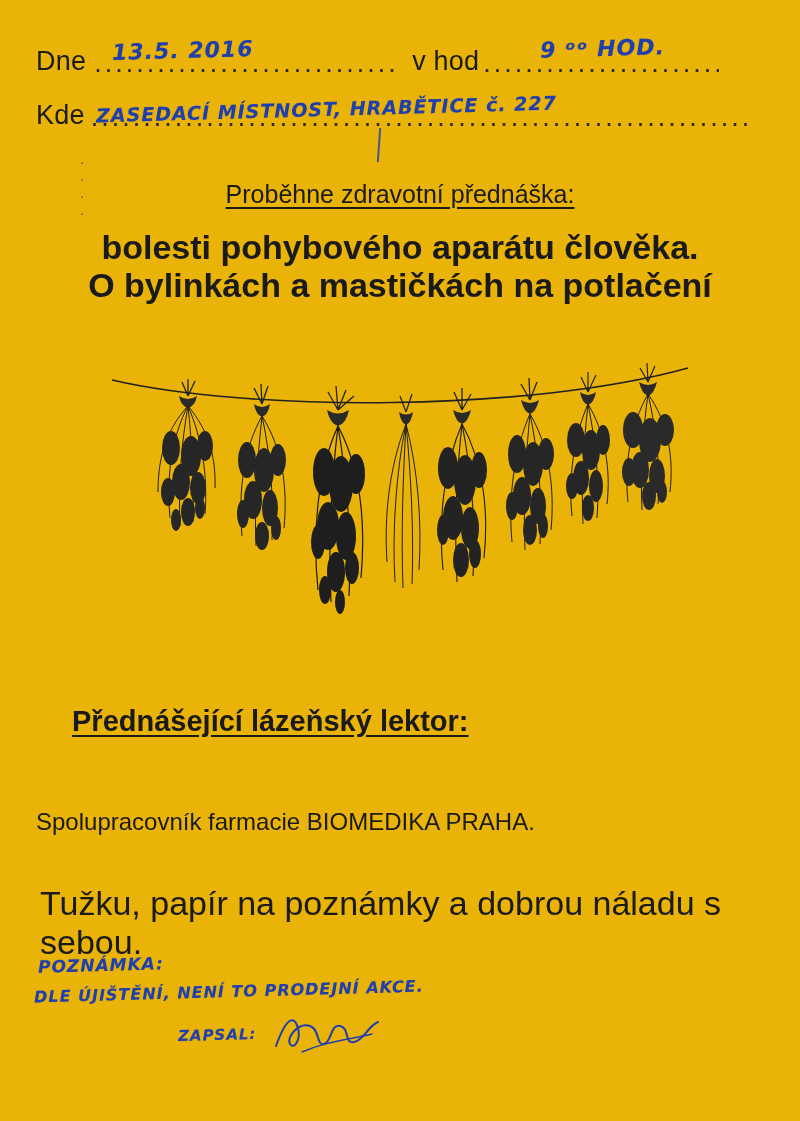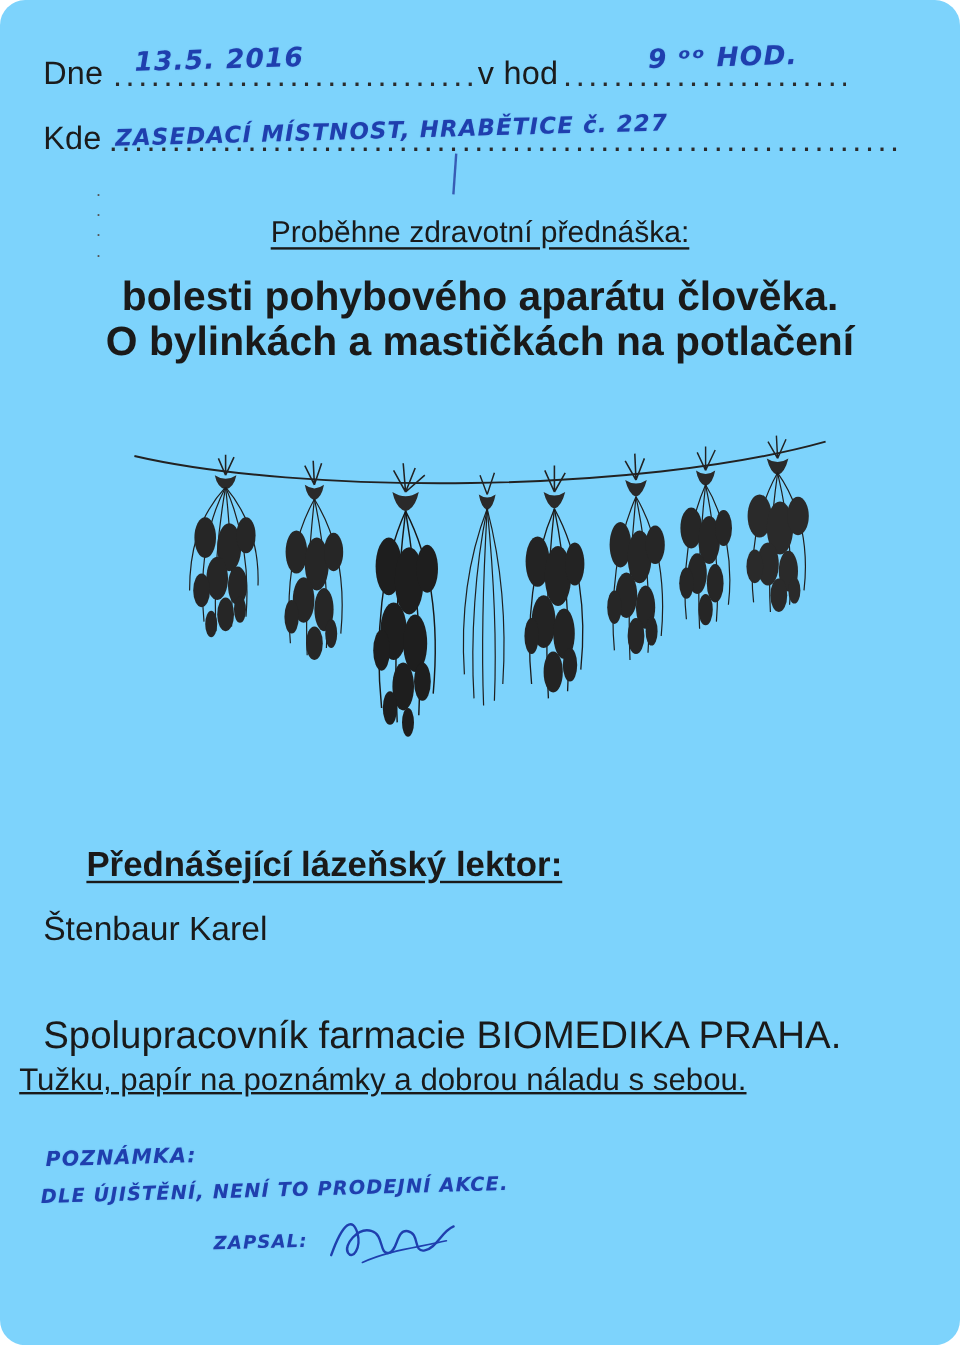--- a/index.html
+++ b/index.html
@@ -11,22 +11,21 @@
     width: 800px;
     height: 1121px;
     position: relative;
     font-family: "Liberation Sans", sans-serif;
     color: #1a1a1a;
     overflow: hidden;
   }
   .page {
     position: absolute;
     inset: 0;
-    background: #7dd3fc;
-    border-radius: 21px;
+    background: #eab308;
   }
 
   
   .line-row {
     position: absolute;
     display: flex;
     align-items: flex-end;
     white-space: nowrap;
   }
   .printed {
@@ -139,29 +138,27 @@
   .lect-name {
     position: absolute;
     left: 36px;
     top: 758px;
     font-size: 28px;
   }
   .lect-org {
     position: absolute;
     left: 36px;
     top: 808px;
-    font-size: 32px;
-    margin-top: 36px;
+    font-size: 24px;
   }
   .bring {
     position: absolute;
-    left: 16px;
+    left: 40px;
     top: 884px;
-    font-size: 26px;
-    text-decoration: underline;
+    font-size: 34px;
   }
 
   
   .note-1 {
     position: absolute;
     left: 38px;
     top: 955px;
     font-size: 17px;
   }
   .note-2 {
@@ -186,21 +183,21 @@
   .signature svg { width: 100%; height: 100%; display: block; }
 </style>
 </head>
 <body>
 
 <div class="page">
 
   <div class="line-row" id="row-dne">
     <span class="printed">Dne</span>
     <span class="dots" style="width:300px; margin-left:8px;">...............................................................</span>
-    <span class="printed" style="margin-left:4px;">v hod</span>
+    <span class="printed" style="margin-left:18px;">v hod</span>
     <span class="dots" style="width:236px; margin-left:4px;">...............................................................</span>
   </div>
   <span class="hand hand-date">13.5. 2016</span>
   <span class="hand hand-time">9 ᵒᵒ HOD.</span>
 
   <div class="line-row" id="row-kde">
     <span class="printed">Kde</span>
     <span class="dots" style="width:662px; margin-left:6px;">...............................................................</span>
   </div>
   <span class="hand hand-place">ZASEDACÍ MÍSTNOST, HRABĚTICE č. 227</span>
@@ -382,21 +379,20 @@
           <ellipse cx="9" cy="94" rx="8" ry="17"></ellipse>
             <ellipse cx="-19" cy="90" rx="7" ry="14"></ellipse>
           <ellipse cx="1" cy="114" rx="7" ry="14"></ellipse>
             <ellipse cx="14" cy="110" rx="5" ry="11"></ellipse>
         </g>
       </g>
     </svg>
   </div>
 
   <div class="lect-head">Přednášející lázeňský lektor:</div>
-  <div class="lect-name">Štenbaur Karel</div>
   <div class="lect-org">Spolupracovník farmacie BIOMEDIKA PRAHA.</div>
   <div class="bring">Tužku, papír na poznámky a dobrou náladu s sebou.</div>
 
   <span class="hand note-1">POZNÁMKA:</span>
   <span class="hand note-2">DLE ÚJIŠTĚNÍ, NENÍ TO PRODEJNÍ AKCE.</span>
   <span class="hand note-3">ZAPSAL:</span>
   <div class="signature">
     <svg viewBox="0 0 110 44" xmlns="http://www.w3.org/2000/svg" aria-hidden="true">
       <path d="M4 34 C 14 6, 22 2, 26 16 C 29 28, 22 38, 18 32 C 14 26, 26 10, 38 14
                C 48 17, 44 34, 52 32 C 60 30, 58 12, 68 14 C 78 16, 72 32, 82 30

